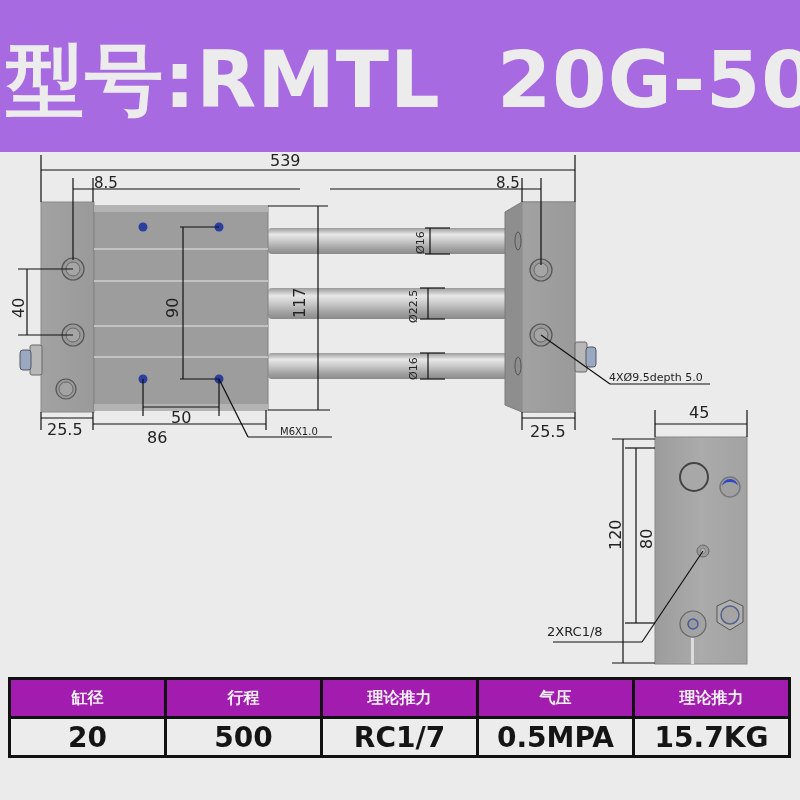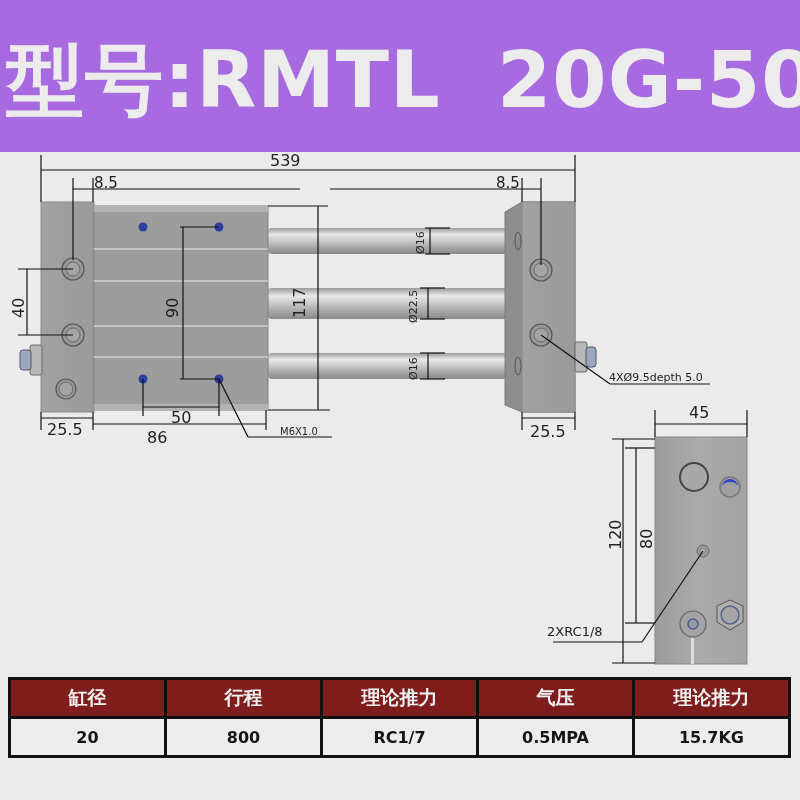--- a/index.html
+++ b/index.html
@@ -3,22 +3,22 @@
 <meta charset="utf-8">
 <style>
   html, body { margin: 0; padding: 0; }
   body { width: 800px; height: 800px; background: #ebebeb; position: relative; overflow: hidden; font-family: "DejaVu Sans", "Liberation Sans", sans-serif; }
   .banner { position: absolute; left: 0; top: 0; width: 800px; height: 152px; background: #a86ae0; }
   .banner-title { position: absolute; left: 6px; top: 20px; width: 800px; height: 120px; font-family: "DejaVu Sans", sans-serif; font-weight: bold; font-size: 78px; line-height: 120px; color: #ececec; letter-spacing: 1px; white-space: pre; }
   svg.drawing { position: absolute; left: 0; top: 0; width: 800px; height: 800px; }
   svg text { font-family: "DejaVu Sans", "Liberation Sans", sans-serif; fill: #222; }
   .spec-table { position: absolute; left: 8px; top: 677px; width: 783px; height: 78px; border-collapse: collapse; border: 3px solid #111; table-layout: fixed; }
   .spec-table th, .spec-table td { border: 3px solid #111; text-align: center; padding: 0; font-family: "DejaVu Sans", sans-serif; font-weight: bold; }
-  .spec-table th { background: #7f1d1d; color: #f2f2f2; font-size: 19px; height: 36px; font-family: Liberation Mono, monospace; }
-  .spec-table td { background: #ececec; color: #151515; font-size: 16px; height: 36px; }
+  .spec-table th { background: #a21caf; color: #f2f2f2; font-size: 16px; height: 36px; font-family: Liberation Mono, monospace; }
+  .spec-table td { background: #ececec; color: #151515; font-size: 28px; height: 36px; }
 </style>
 </head>
 <body>
 
 <div class="banner">
   <div class="banner-title">型号:RMTL  20G-500</div>
 </div>
 
 <svg class="drawing" viewBox="0 0 800 800">
   <defs>
@@ -232,19 +232,19 @@
   <tbody>
       <tr>
     <th>缸径</th>
     <th>行程</th>
     <th>理论推力</th>
     <th>气压</th>
     <th>理论推力</th>
   </tr>
   <tr>
     <td>20</td>
-    <td>800</td>
+    <td>500</td>
     <td>RC1/7</td>
     <td>0.5MPA</td>
     <td>15.7KG</td>
   </tr>
 </tbody>
   </table>
 
 </body></html>

